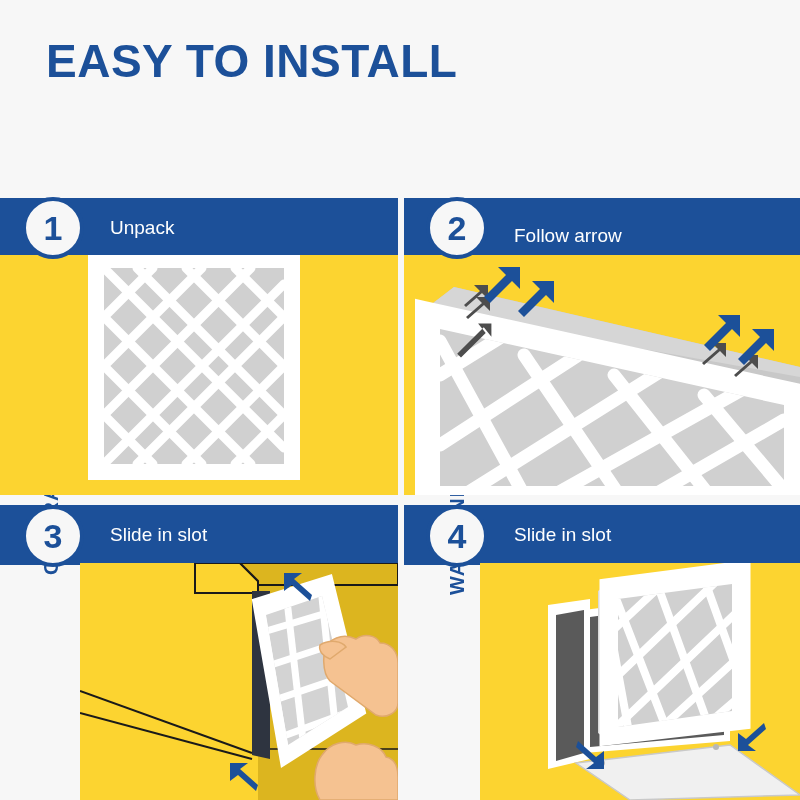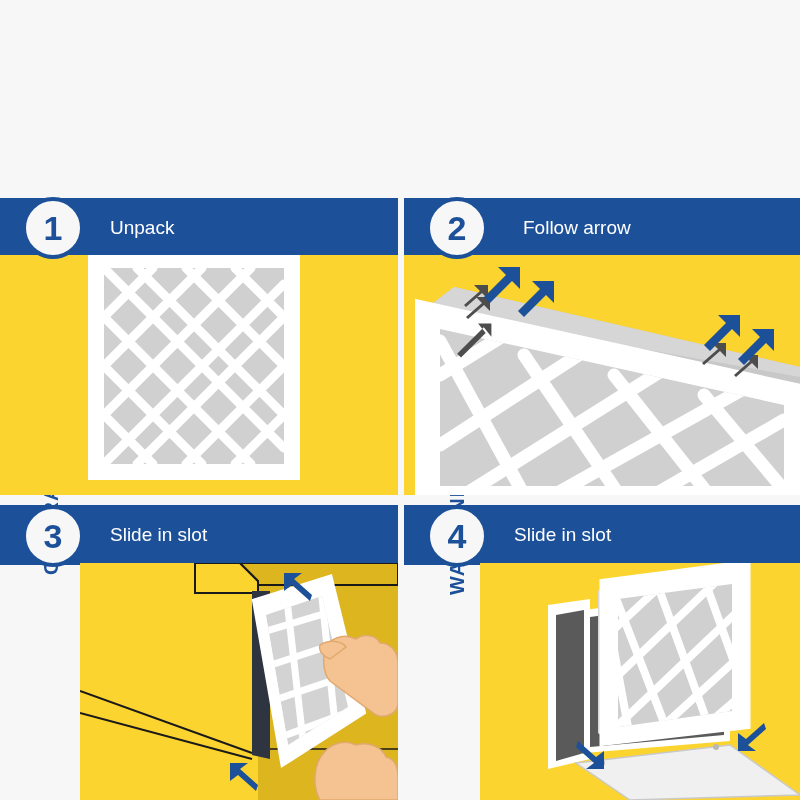--- a/index.html
+++ b/index.html
@@ -46,20 +46,21 @@
     transform:rotate(-90deg);
   }
 
   svg { display:block; }
 </style>
 </head>
 <body>
 
 <div id="root">
 
+  <div class="title">EASY TO INSTALL</div>
 
   <div class="panel" style="left:0px; top:185px; width:400px; height:310px;">
 
     <div class="step-bar" style="left:0px; top:13px; width:398px; height:60px;"></div>
 
     <div class="panel-body" style="left:0px; top:70px; width:398px; height:240px;">
 
       <svg width="398" height="240" viewBox="0 0 398 240">
 
         <rect x="288" y="5" width="10" height="212" fill="#bcbcbc"></rect>
@@ -155,21 +156,21 @@
         <polygon points="120,62 142,40 150,48 150,26 128,26 136,34 114,56"></polygon>
 
         <polygon points="306,96 328,74 336,82 336,60 314,60 322,68 300,90"></polygon>
         <polygon points="340,110 362,88 370,96 370,74 348,74 356,82 334,104"></polygon>
       </g>
     </svg>
 
     <div class="step-circle" style="left:22px; top:12px;">
       <span>2</span>
     </div>
-    <div class="step-label" style="top:43px;margin-left:9px;">Follow arrow</div>
+    <div class="step-label" style="top:51px;">Follow arrow</div>
   </div>
 
   <div class="panel" style="left:0px; top:495px; width:400px; height:305px;">
 
     <div class="step-bar" style="left:0px; top:10px; width:398px; height:60px;"></div>
 
     <div class="panel-body" style="left:80px; top:68px; width:318px; height:237px;">
 
       <svg width="318" height="237" viewBox="0 0 318 237">
 

